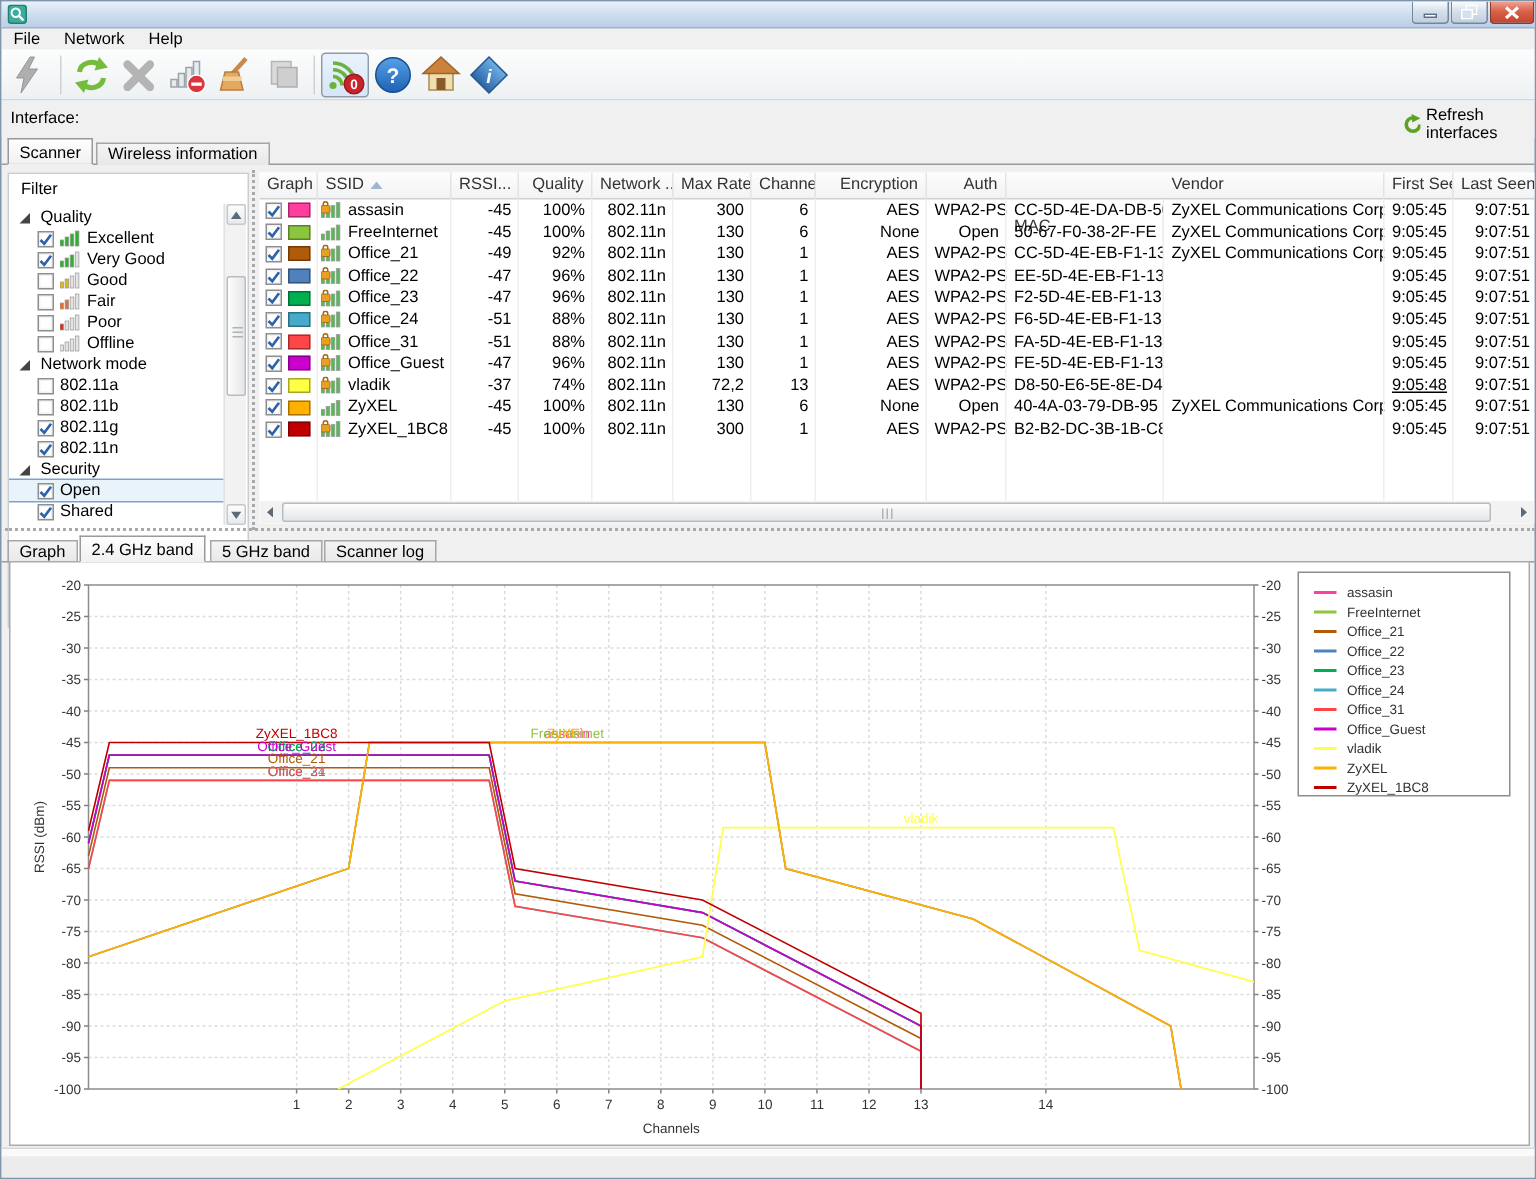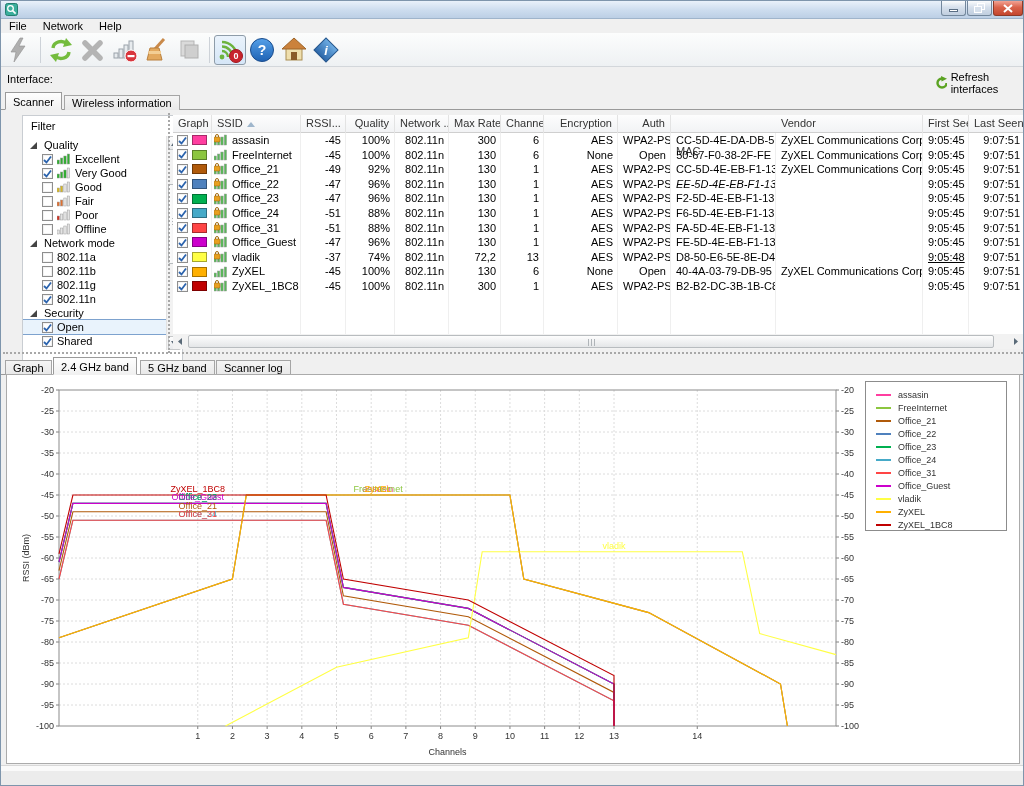--- a/index.html
+++ b/index.html
@@ -39,21 +39,21 @@
   .refreshbtn { position:absolute; left:934px; top:4px; display:flex; align-items:center; gap:4px; }
 
   
   .tabstrip { position:absolute; left:0; width:1024px; height:18px; }
   .tabstrip .rule { position:absolute; left:0; bottom:0; width:100%; height:1px; background:#9A9A9A; }
   .tab { position:absolute; bottom:0; height:15px; line-height:15px; padding:0 7px; background:linear-gradient(#F4F4F4,#E8E8E8);
     border:1px solid #A5A5A5; border-bottom:none; }
   .tab.active { height:18px; line-height:18px; background:linear-gradient(#FEFEFE,#F1F1F1); border-color:#9A9A9A; z-index:2; border-bottom:1px solid #F1F1F1; }
 
   
-  .filterpanel { position:absolute; left:21px; top:114px; width:161px; height:304px; background:#fff; border:1px solid #C9CDD2; overflow:hidden; }
+  .filterpanel { position:absolute; left:4px; top:114px; width:161px; height:304px; background:#fff; border:1px solid #C9CDD2; overflow:hidden; }
   .filtertitle { position:absolute; left:8px; top:4px; }
   .tree { position:absolute; left:0; top:22px; width:146px; }
   .tgroup { height:14px; display:flex; align-items:center; gap:6px; padding-left:6px; }
   .titem { height:14px; display:flex; align-items:center; gap:4px; padding-left:19px; position:relative; }
   .titem.selected { background:#E9F3FC; outline:1px solid #7DA2CE; }
   .cb { width:11px; height:11px; background:#fff; border:1px solid #8E8E8E; position:relative; flex:none; box-shadow:inset 0 0 0 1px #F2F2F2; }
   .vscroll { position:absolute; right:1px; top:20px; width:15px; height:214px; background:#F2F2F2; border-left:1px solid #E2E2E2; }
   .sbtn { position:absolute; left:1px; width:13px; height:14px; background:linear-gradient(#FDFDFD,#E8EAEC); border:1px solid #C6C8CA; border-radius:2px;
     display:flex; align-items:center; justify-content:center; }
   .thumbv { position:absolute; left:1px; top:48px; width:13px; height:80px; background:linear-gradient(90deg,#FDFDFD,#E4E6E8); border:1px solid #B8BCBF; border-radius:2px; }
@@ -505,21 +505,21 @@
             </svg>
             <span>Office_22</span>
           </div>
           <div class="td" style="left: 128px; width: 45px; text-align: right;">-47</div>
           <div class="td" style="left: 173px; width: 49px; text-align: right;">96%</div>
           <div class="td" style="left: 222px; width: 54px; text-align: right;">802.11n</div>
           <div class="td" style="left: 276px; width: 52px; text-align: right;">130</div>
           <div class="td" style="left: 328px; width: 43px; text-align: right;">1</div>
           <div class="td" style="left: 371px; width: 74px; text-align: right;">AES</div>
           <div class="td" style="left: 445px; width: 53px; text-align: right;">WPA2-PSK</div>
-          <div class="td" style="left: 498px; width: 105px; text-align: right; font-style: italic;">EE-5D-4E-EB-F1-13</div>
+          <div class="td" style="left: 498px; width: 105px; text-align: right;">EE-5D-4E-EB-F1-13</div>
           <div class="td" style="left: 603px; width: 147px; text-align: left;"></div>
           <div class="td" style="left: 750px; width: 46px; text-align: right;">9:05:45</div>
           <div class="td" style="left: 796px; width: 56px; text-align: right;">9:07:51</div>
         </div>
         <div class="tr" style="top: 58.4px;">
           <div class="td" style="left: 0px; width: 39px; display: flex; align-items: center; gap: 4px; padding: 0px 0px 0px 4px;">
             <span class="cb">
               <svg width="11" height="11" style="position:absolute;left:-1px;top:-1px">
                 <polyline points="2,6 4.5,8.5 9,2.5" fill="none" stroke="#2B63AD" stroke-width="1.8"></polyline>
               </svg>

